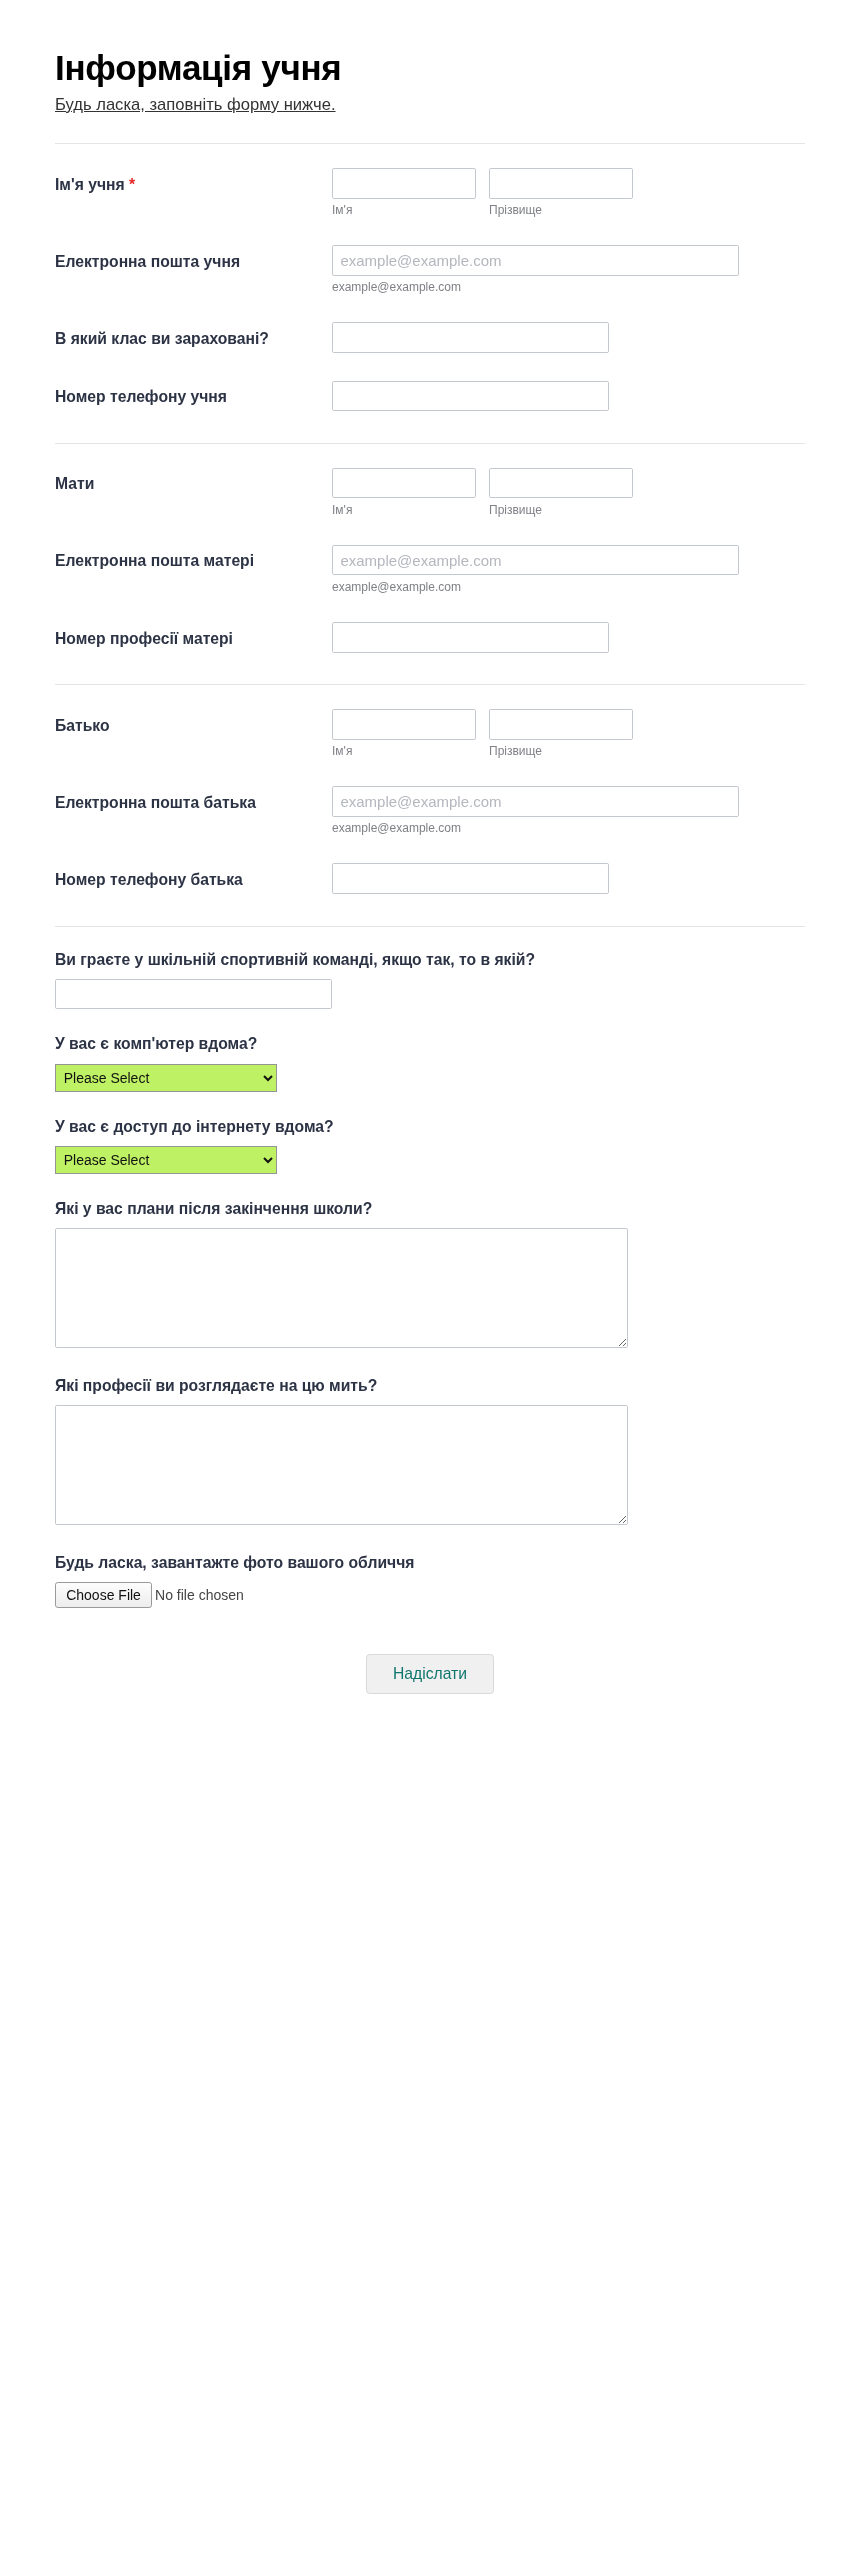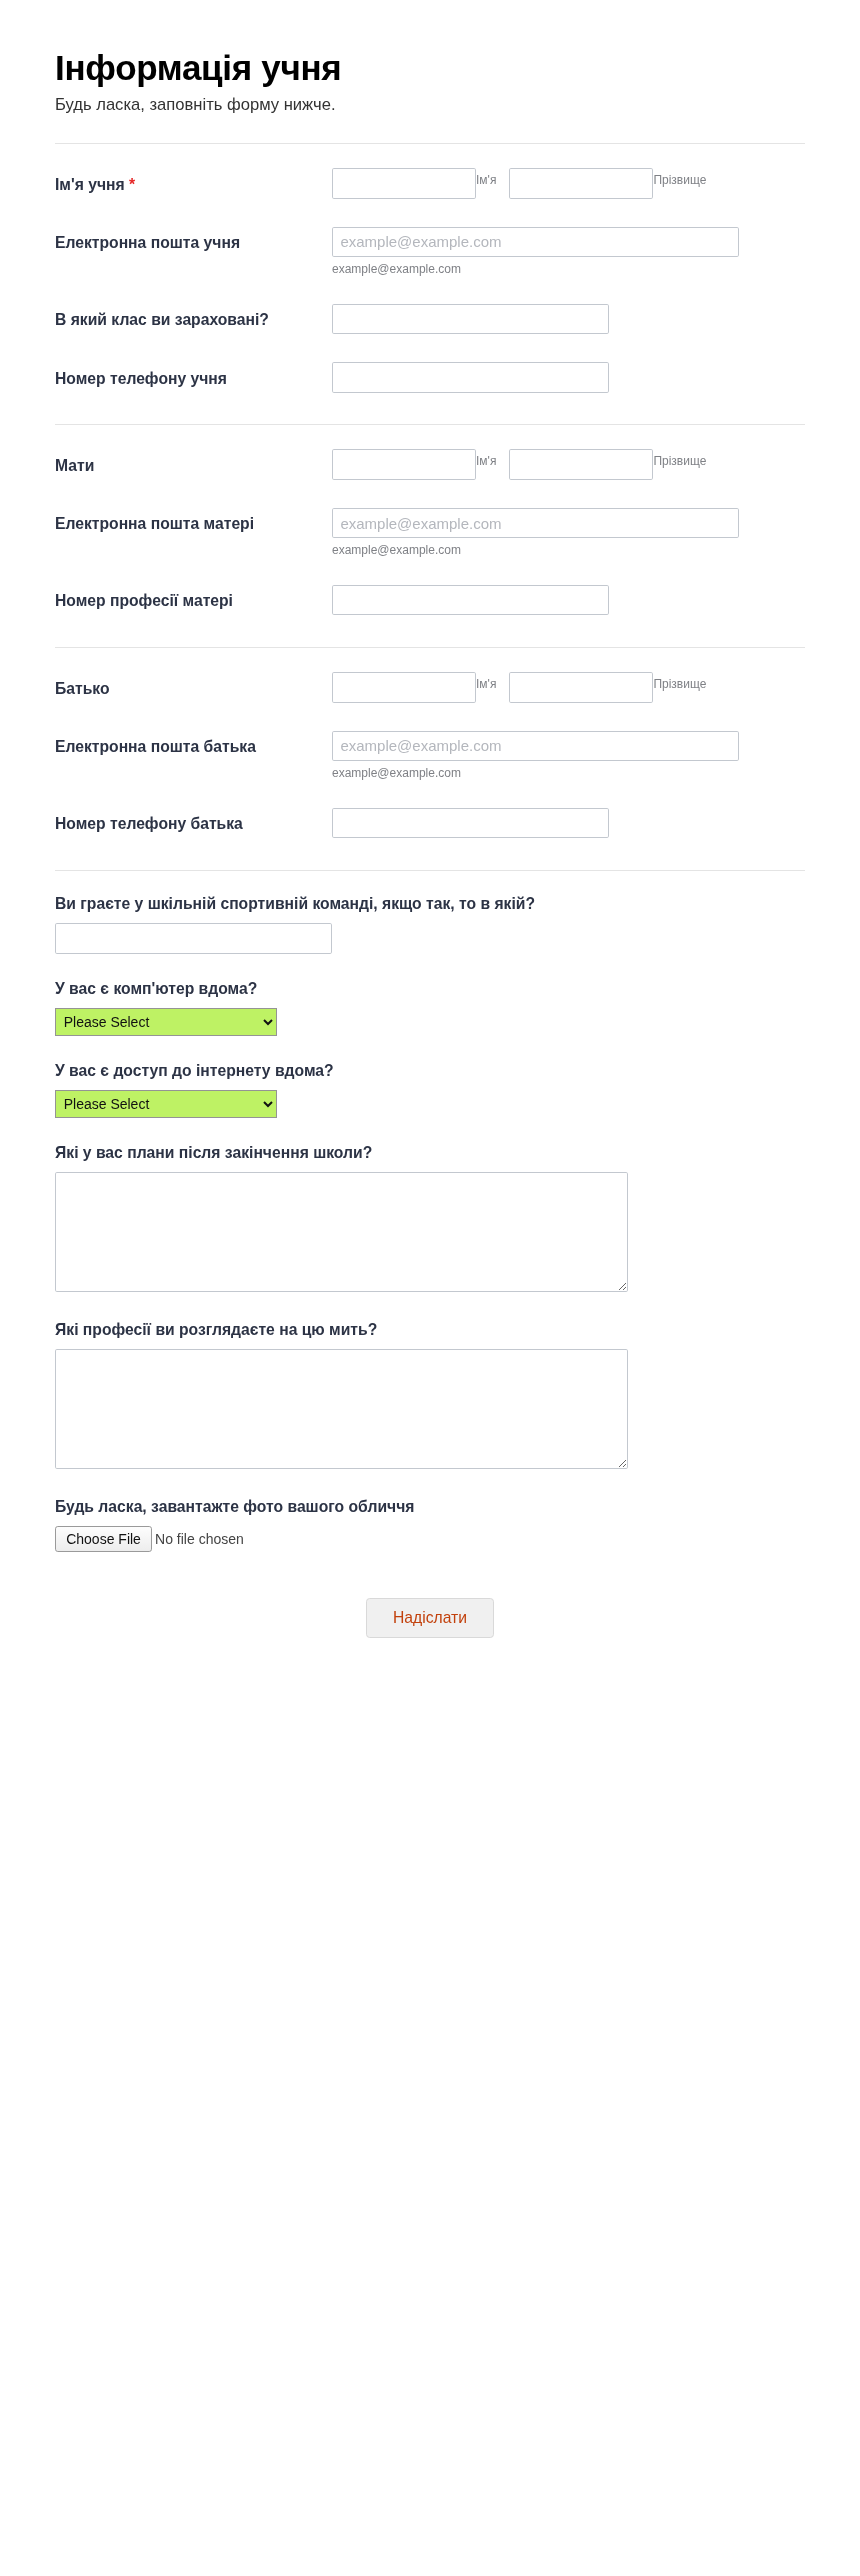--- a/index.html
+++ b/index.html
@@ -26,20 +26,21 @@
     font-weight: bold;
     color: #000000;
     margin: 11px 0 7px 0;
     letter-spacing: -0.3px;
   }
   .form-subtitle {
     font-size: 16.6px;
     color: #333333;
     margin: 4px 0 28px 0;
     font-weight: normal;
+    text-decoration: underline;
   }
   hr.divider {
     border: none;
     border-top: 0.9px solid #e4e4e4;
     margin: 0;
   }
   .section {
     padding: 24px 0 3.7px 0;
   }
   .field-row {
@@ -64,21 +65,21 @@
   }
   .field-control {
     flex: 1 1 auto;
   }
   .name-group {
     display: flex;
     gap: 13px;
   }
   .sub-col {
     display: flex;
-    flex-direction: row;
+    flex-direction: column;
   }
   input.txt {
     box-sizing: border-box;
     height: 30.5px;
     border: 0.9px solid #c3c8cf;
     background: #ffffff;
     border-radius: 1.8px;
     font-size: 15px;
     color: #555;
     padding: 3.7px 7.4px;
@@ -157,21 +158,21 @@
   }
   .submit-wrap {
     text-align: center;
     margin-top: 46px;
   }
   .submit-btn {
     display: inline-block;
     background: #f0f0f0;
     border: 0.9px solid #d9d9d9;
     border-radius: 3.7px;
-    color: #c2410c;
+    color: #0f766e;
     font-size: 15.7px;
     padding: 10.2px 26px;
     font-family: "Liberation Sans", sans-serif;
     cursor: pointer;
   }
 </style>
 </head>
 <body>
 
 <div class="page">

